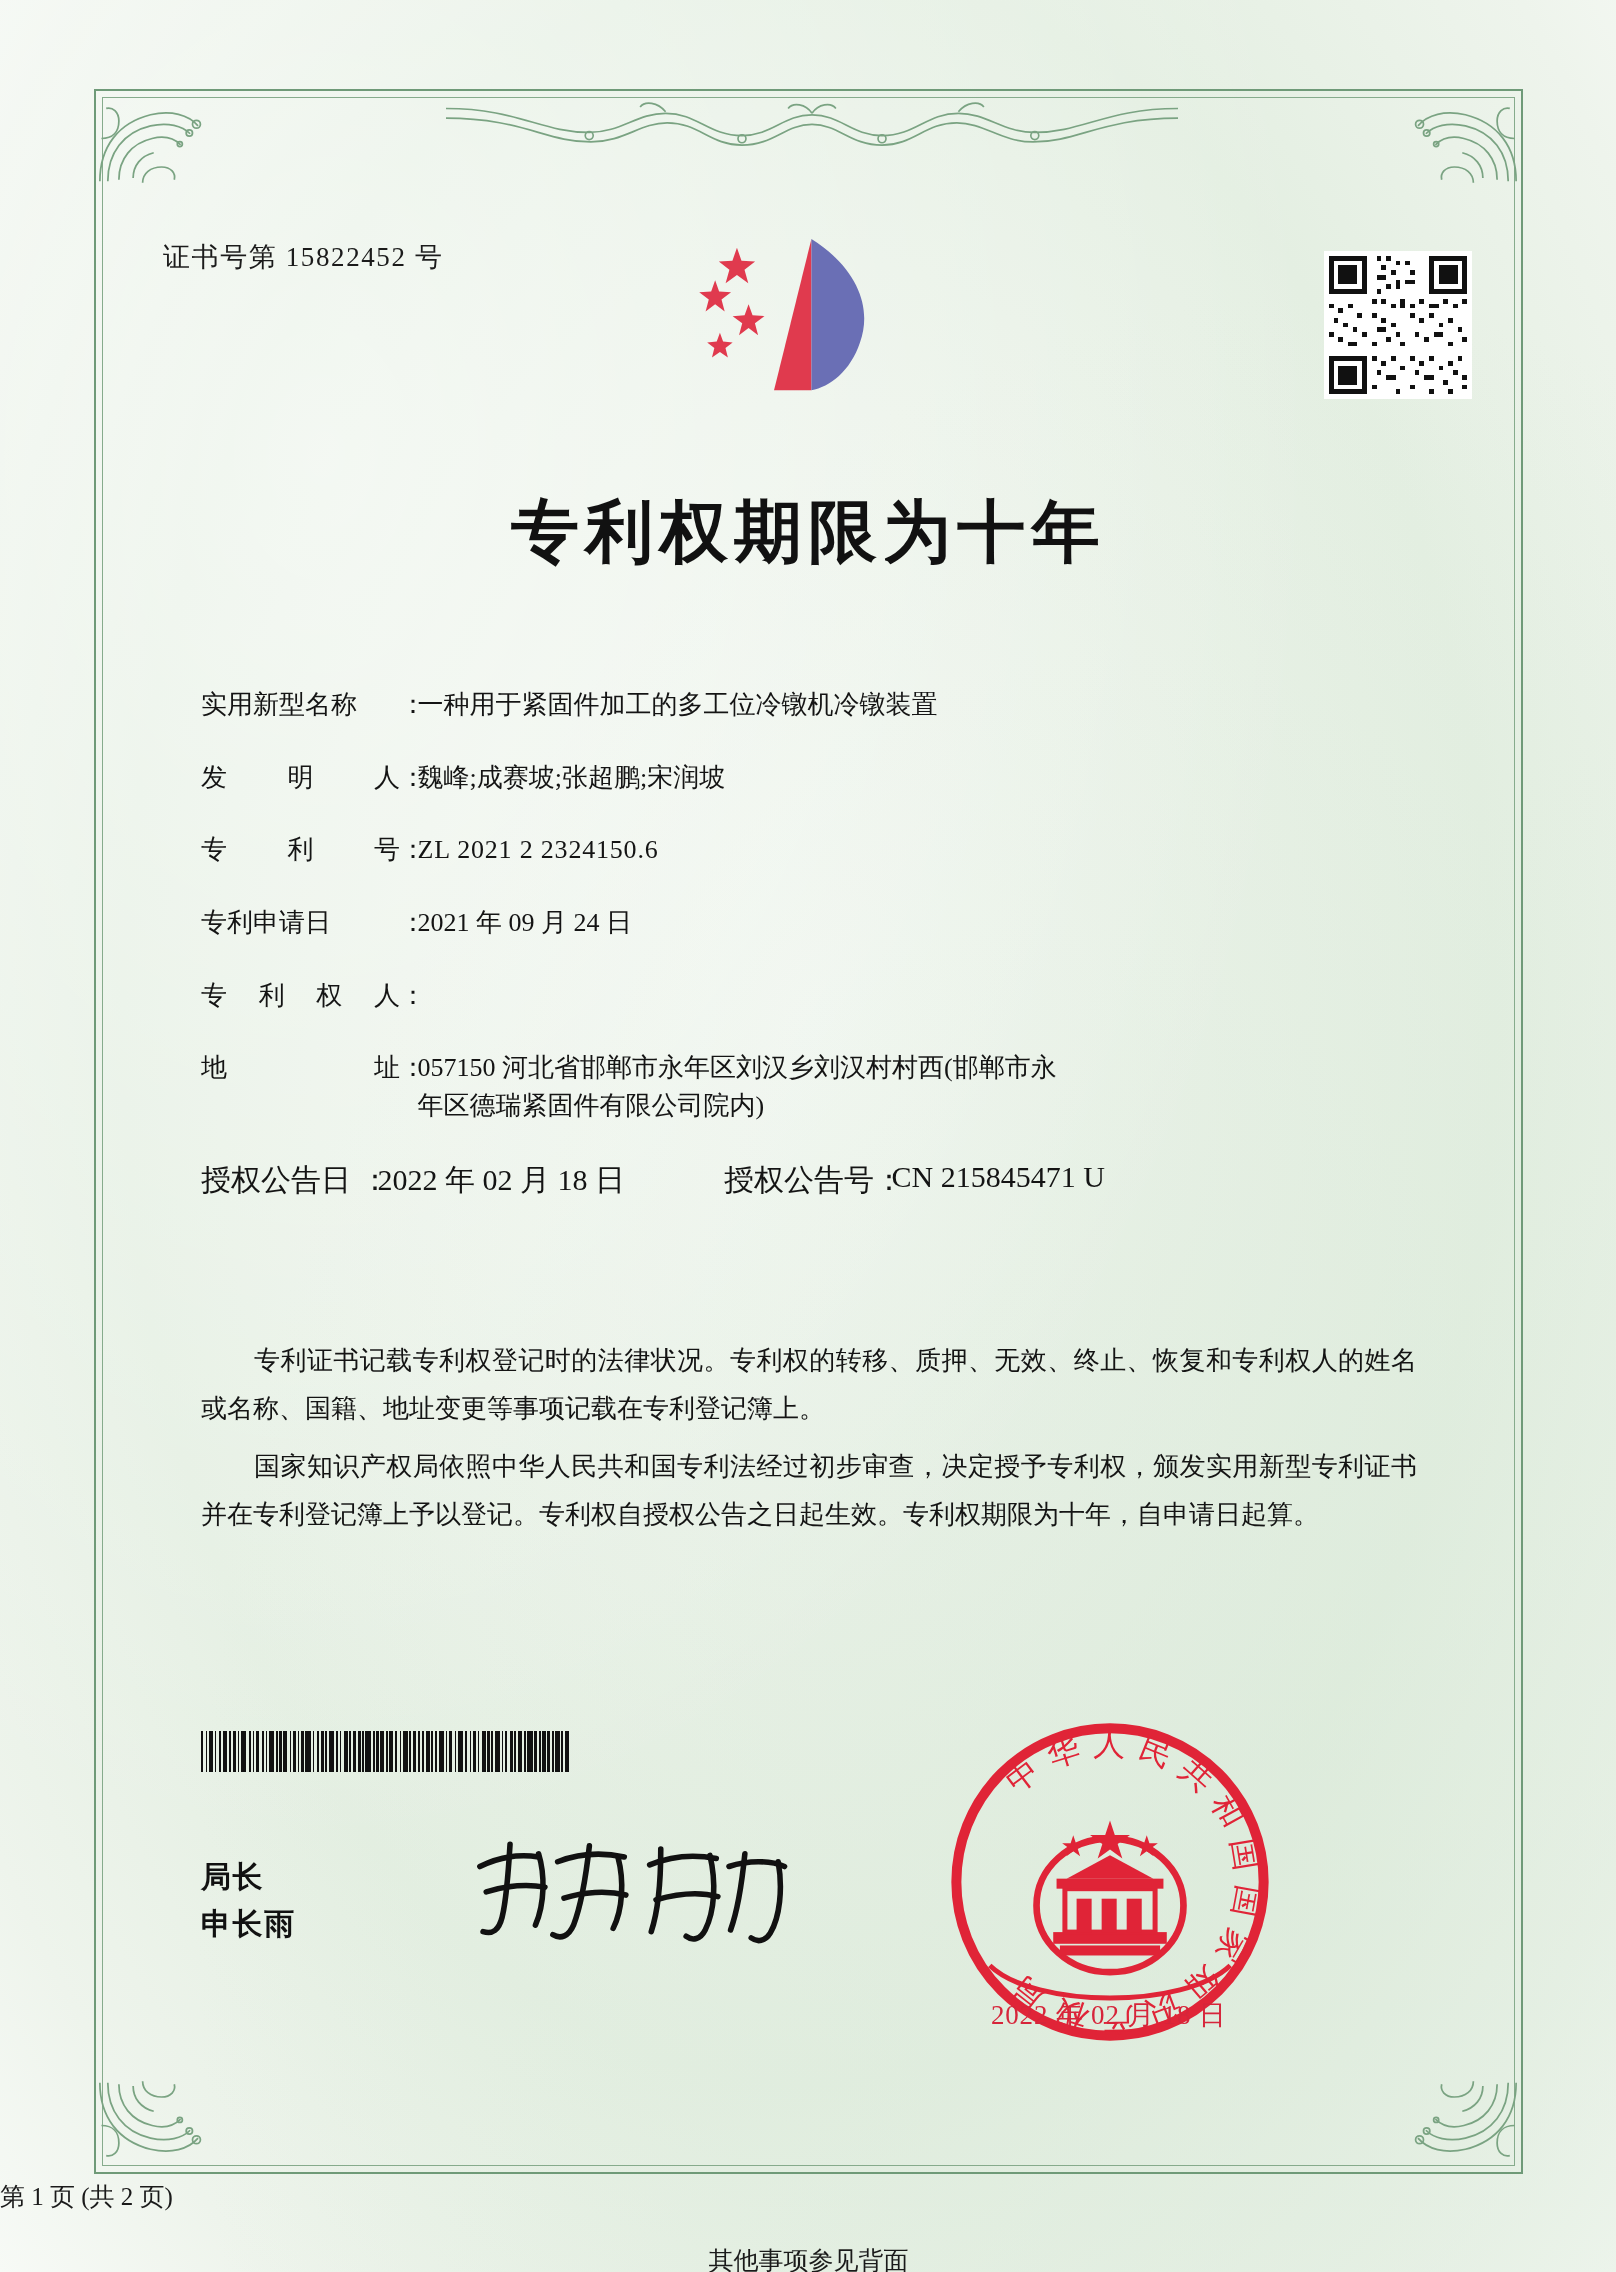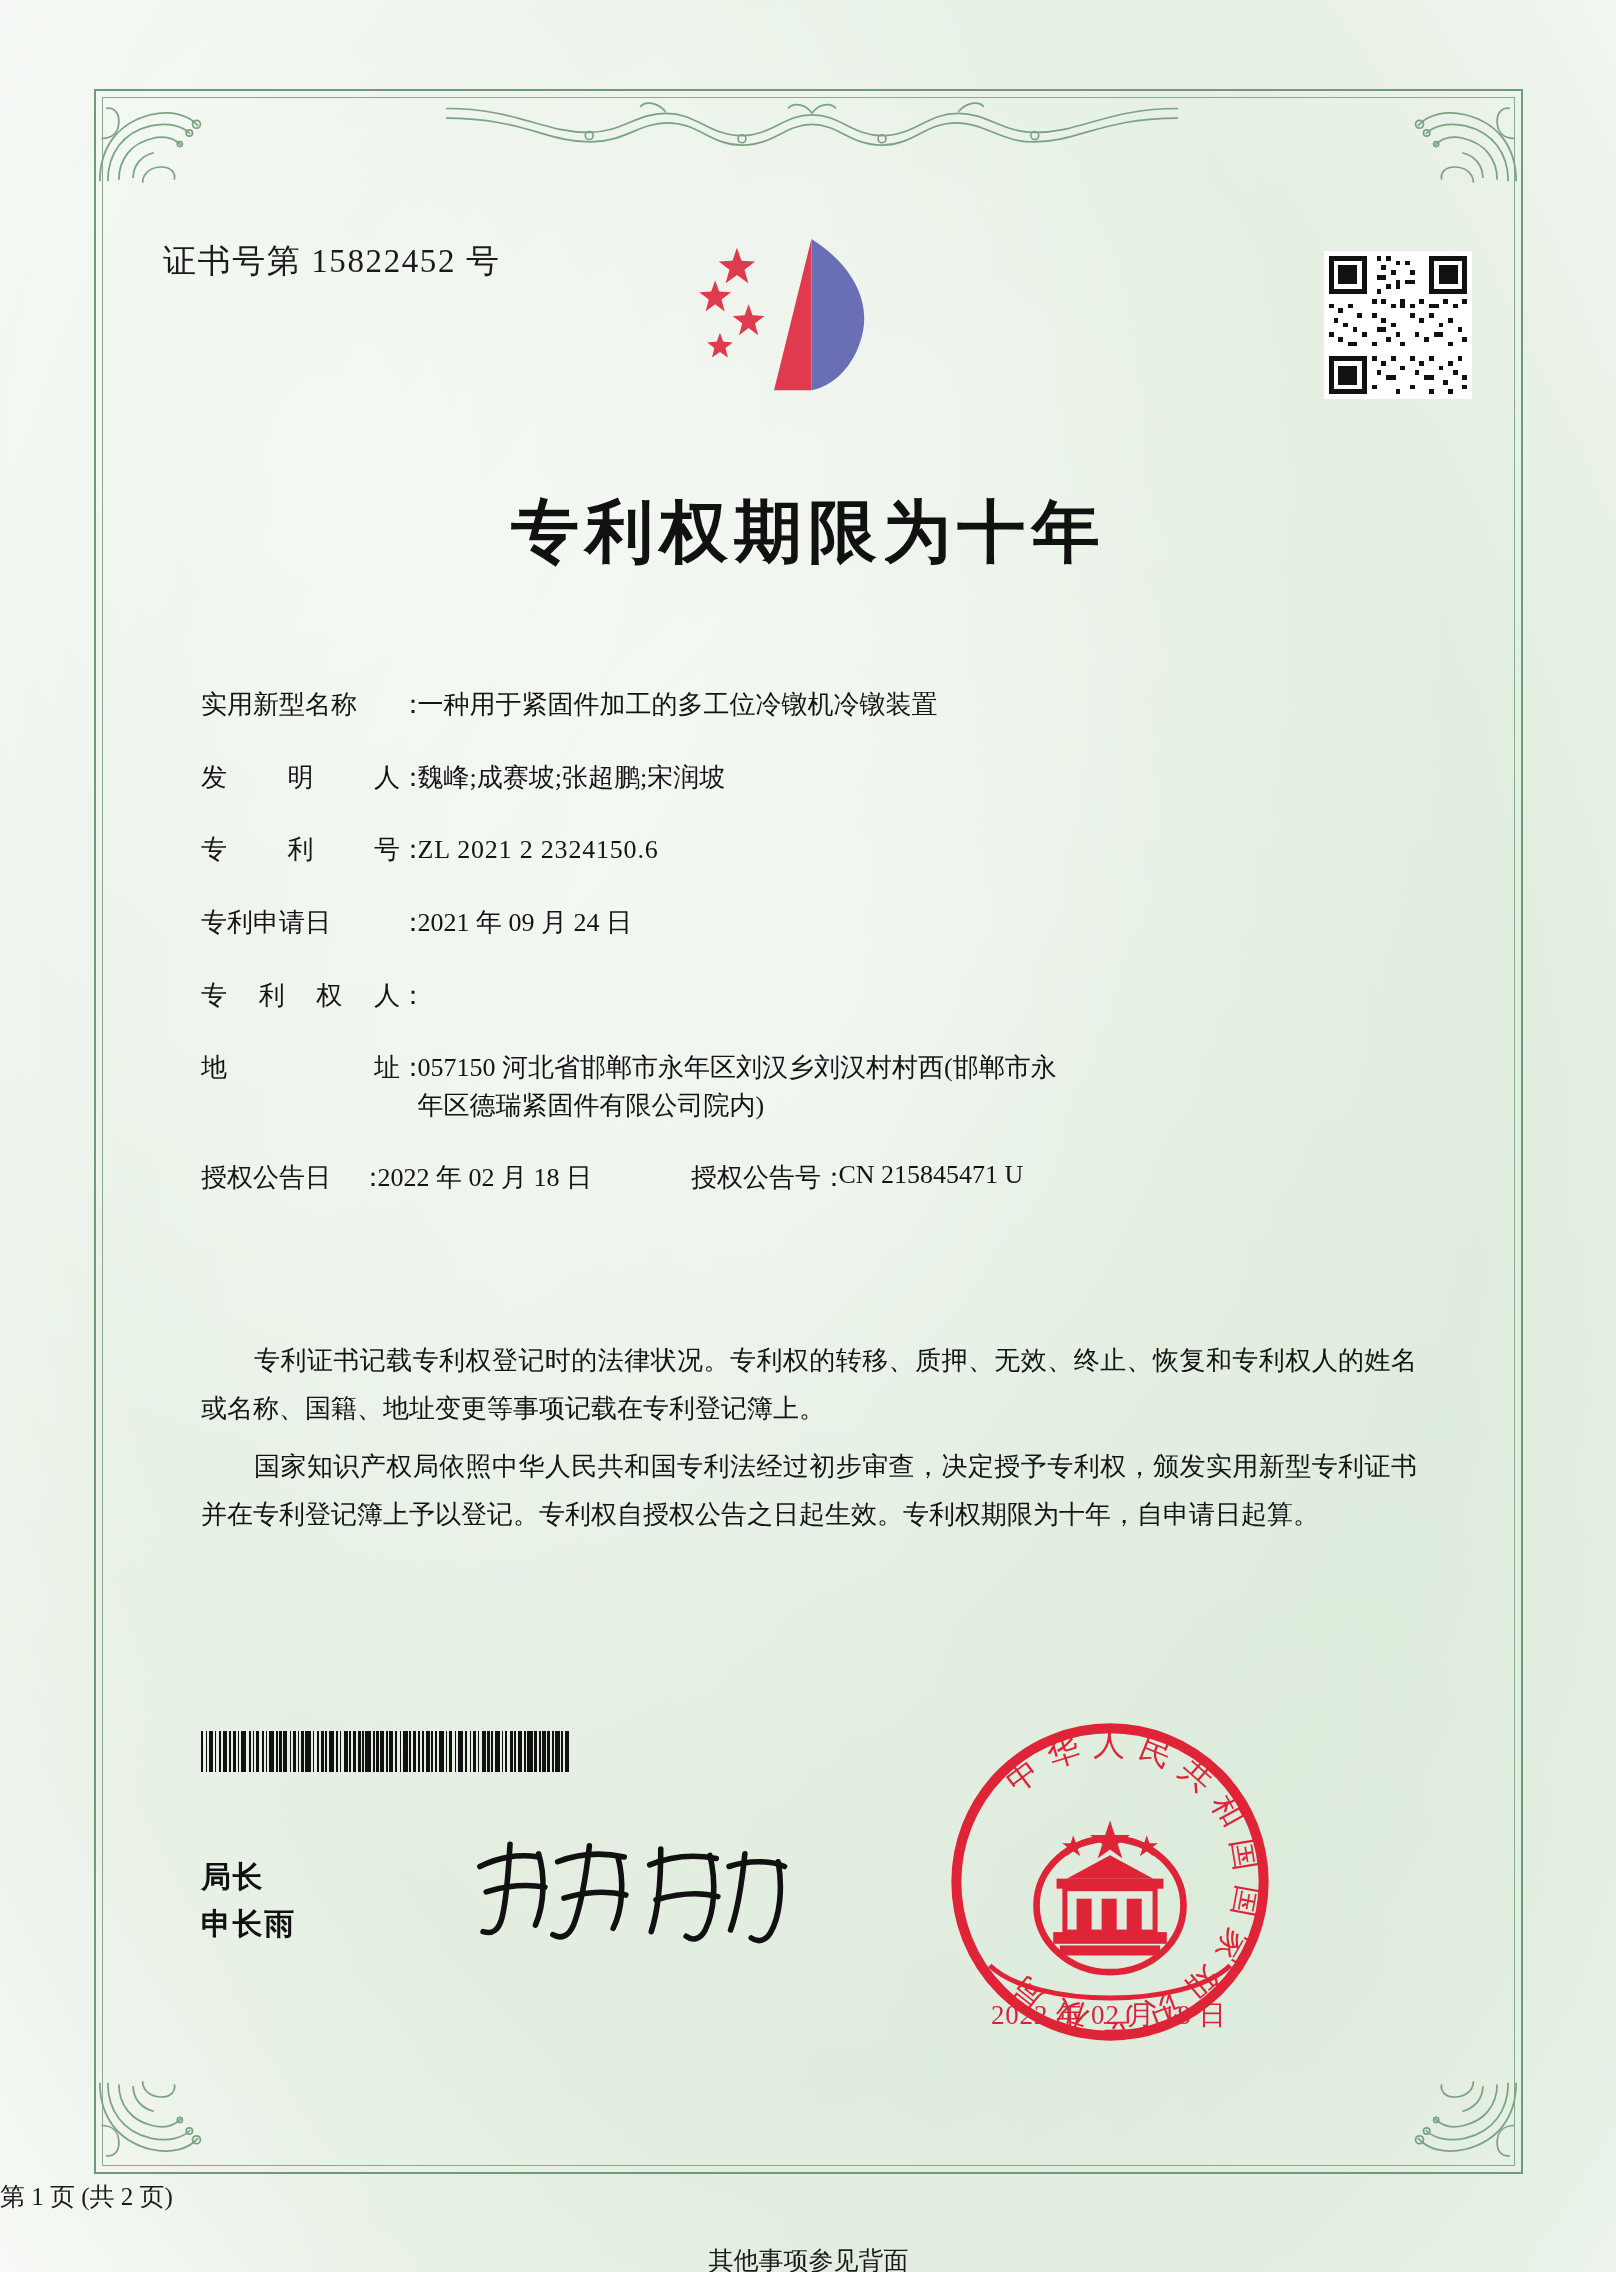--- a/index.html
+++ b/index.html
@@ -74,21 +74,21 @@
     height: 76px;
     color: #7aa382;
   }
   .top-ornament svg { width: 100%; height: 100%; display: block; }
 
   
   .cert-number {
     position: absolute;
     left: 163px;
     top: 239px;
-    font-size: 33px;
+    font-size: 27px;
     letter-spacing: 1.6px;
     color: #1b1b1b;
     white-space: nowrap;
   }
 
   .logo {
     position: absolute;
     left: 672px;
     top: 231px;
     width: 255px;
@@ -154,21 +154,21 @@
   .field-value.mono-ish { letter-spacing: 0.8px; }
 
   .addr-line2 {
     margin-left: 0;
     display: block;
   }
 
   .pubrow {
     display: flex;
     align-items: flex-start;
-    font-size: 26px;
+    font-size: 30px;
     margin-bottom: 30px;
     white-space: nowrap;
   }
   .pubrow .left-label { width: 159px; flex: 0 0 159px; }
   .pubrow .sep { width: 99px; flex: 0 0 99px; }
 
   
   .paragraphs {
     position: absolute;
     left: 201px;

